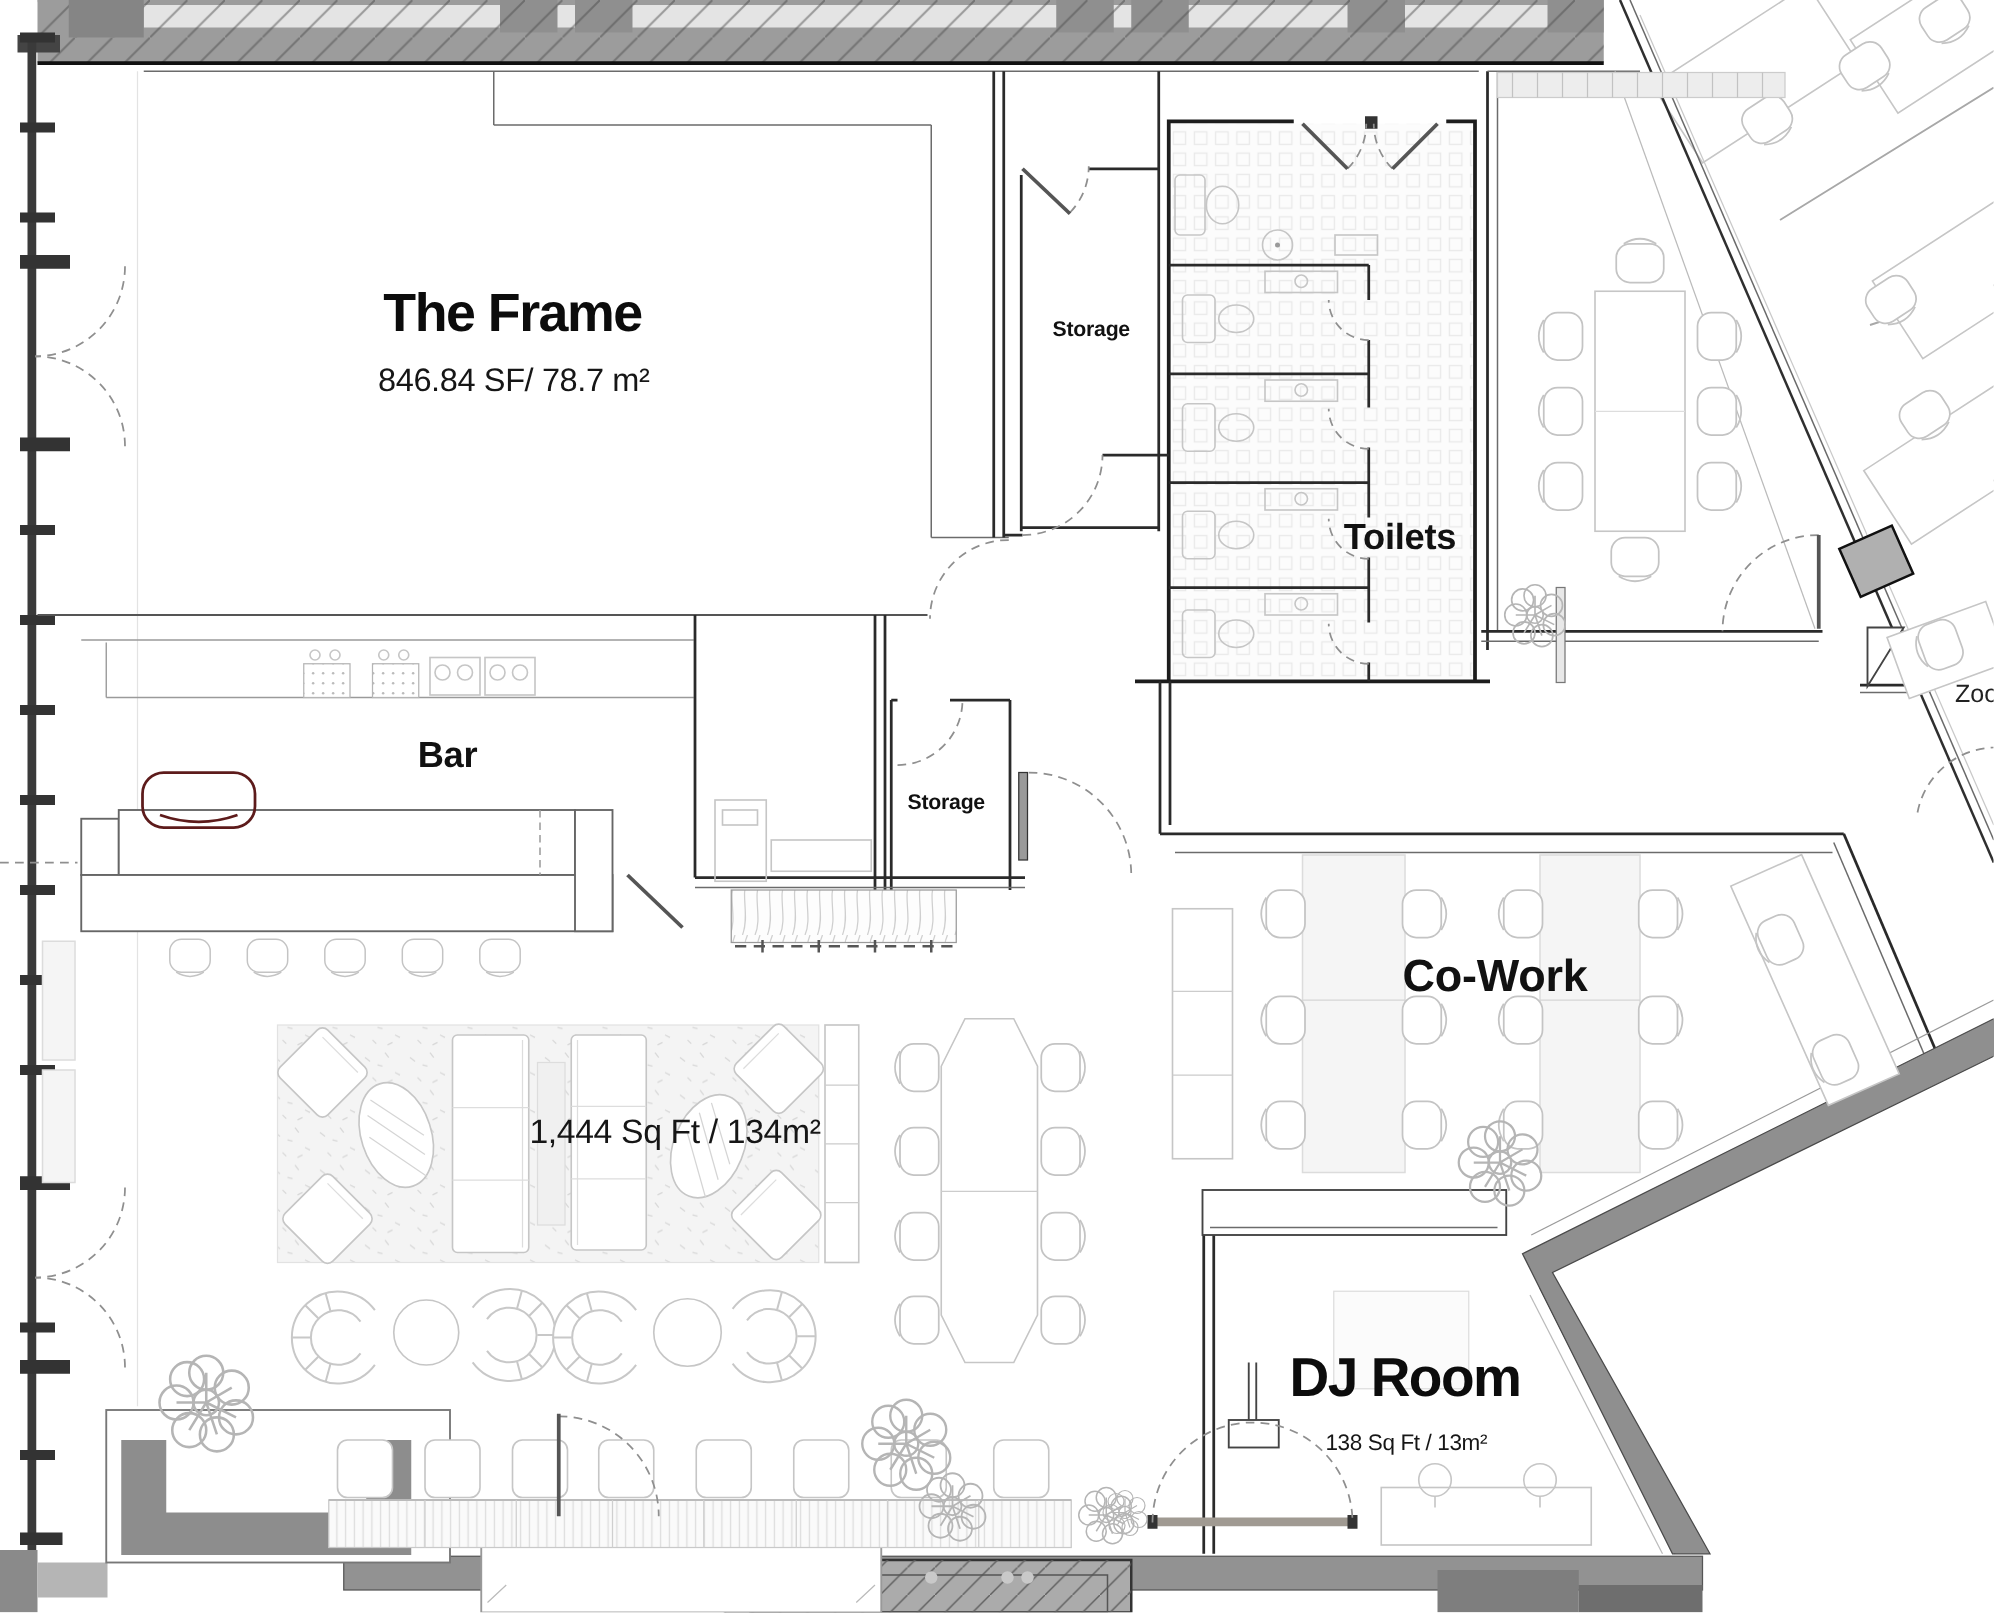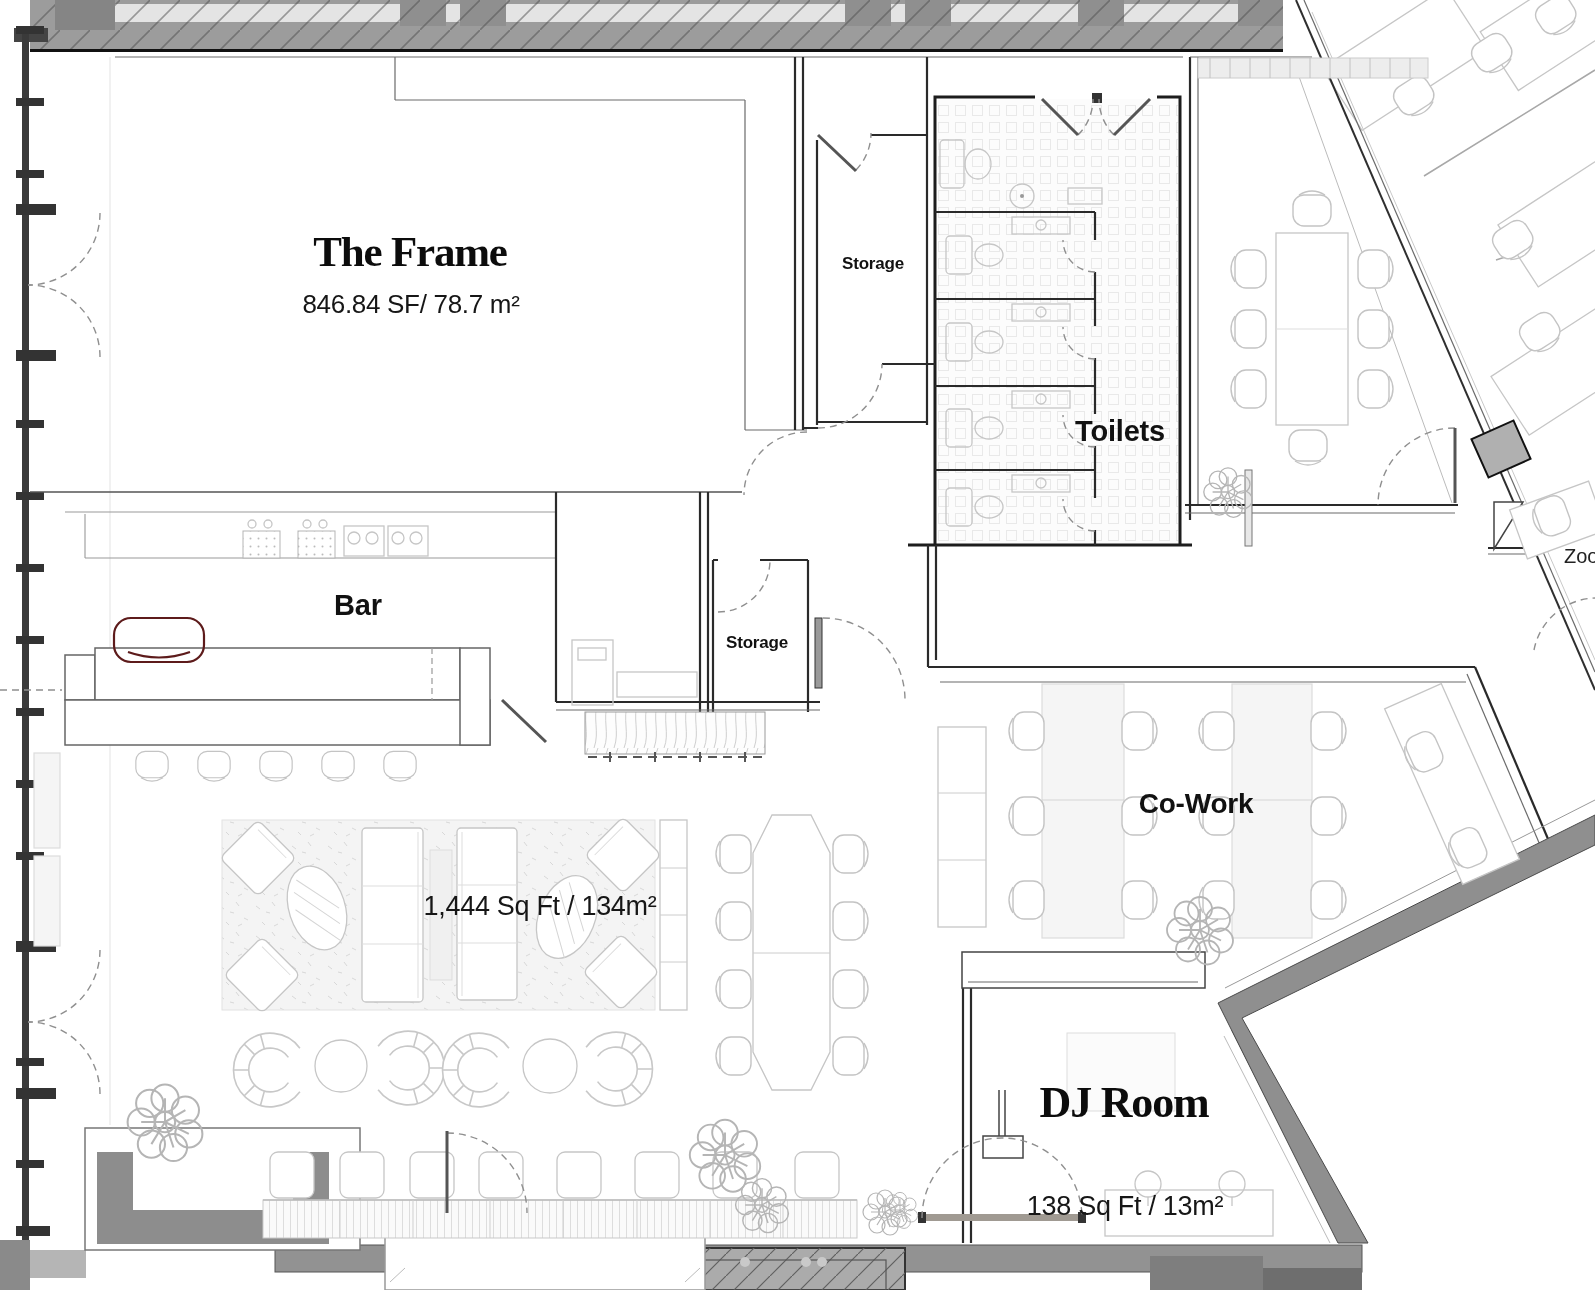--- a/index.html
+++ b/index.html
@@ -1,20 +1,20 @@
 <!DOCTYPE html>
 <html><head>
 <meta charset="utf-8">
 <style>
   html,body{margin:0;padding:0;background:#fff;}
   .stage{position:relative;width:1595px;height:1290px;overflow:hidden;background:#ffffff;
          font-family:"Liberation Sans",sans-serif;color:#0a0a0a;}
   .plan-svg{position:absolute;left:0;top:0;}
   .label{position:absolute;transform:translate(-50%,-50%);white-space:nowrap;line-height:1;}
-  .title{font-weight:700;letter-spacing:-1.2px;color:#0c0c0c;font-family:Liberation Serif, serif;}
+  .title{font-weight:700;letter-spacing:-1.2px;color:#0c0c0c;}
   .sub{font-weight:400;letter-spacing:-0.3px;color:#161616;margin-top:12px;}
   .small-room{font-weight:700;letter-spacing:-0.2px;color:#111;text-align:right;}
   .edge-label{position:absolute;transform:translate(0,-50%);font-weight:400;color:#222;}
   
   .w3{stroke:#1d1d1d;stroke-width:3;fill:none}
   .w2{stroke:#2a2a2a;stroke-width:2.2;fill:none}
   .w1{stroke:#6b6b6b;stroke-width:1.2;fill:none}
   .w1l{stroke:#9a9a9a;stroke-width:1.1;fill:none}
   .lt{stroke:#c6c6c6;stroke-width:1.3;fill:#ffffff}
   .lt2{stroke:#c6c6c6;stroke-width:1.3;fill:none}
@@ -462,20 +462,20 @@
 <div class="label small-room" style="left:358px;top:605px;font-size:29px">Bar</div>
 
 <div class="label small-room" style="left:873px;top:263px;font-size:17px">Storage</div>
 
 <div class="label small-room" style="left:757px;top:642px;font-size:17px">Storage</div>
 
 <div class="label small-room" style="left:1120px;top:431px;font-size:29px">Toilets</div>
 
 <div class="label sub" style="left:540px;top:894px;font-size:27px">1,444 Sq Ft / 134m²</div>
 
-<div class="label small-room" style="left:1196px;top:804px;font-size:28px">Co-Work</div>
+<div class="label small-room" style="left:1196px;top:781px;font-size:36px">Co-Work</div>
 
 <div class="label title" style="left:1124px;top:1103px;font-size:44px">DJ Room</div>
-<div class="label sub" style="left:1125px;top:1194px;font-size:27px">138 Sq Ft / 13m²</div>
+<div class="label sub" style="left:1125px;top:1142px;font-size:18px">138 Sq Ft / 13m²</div>
 
 <div class="edge-label" style="left:1564px;top:556px;font-size:20px">Zoo</div>
 
 </div>
 
 </body></html>

